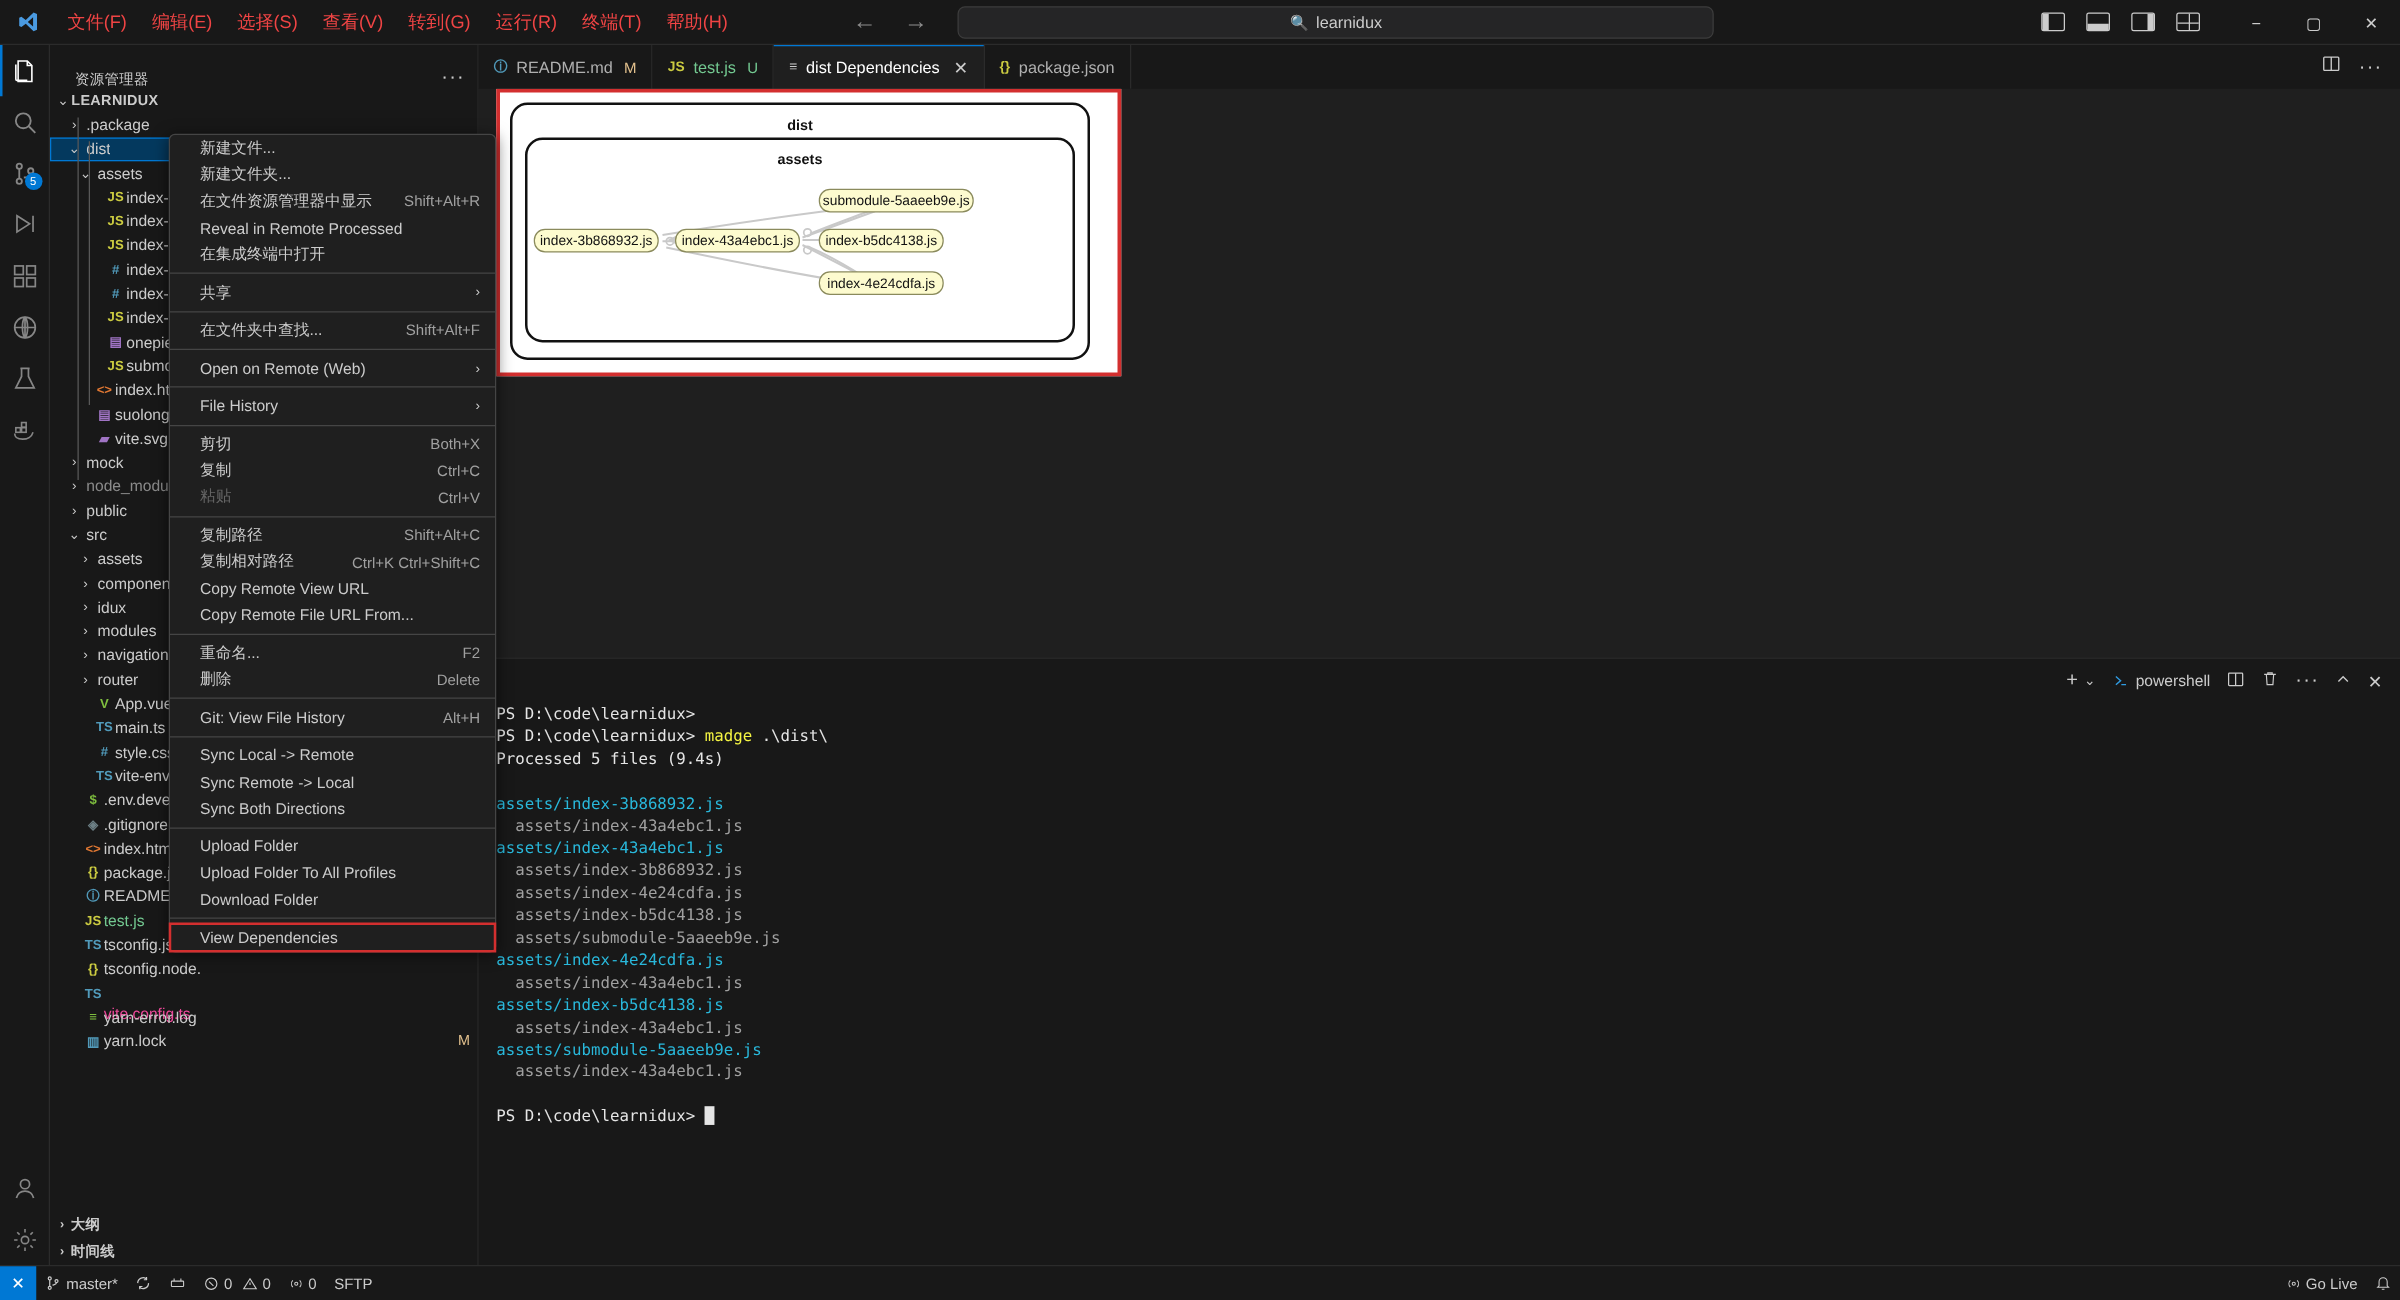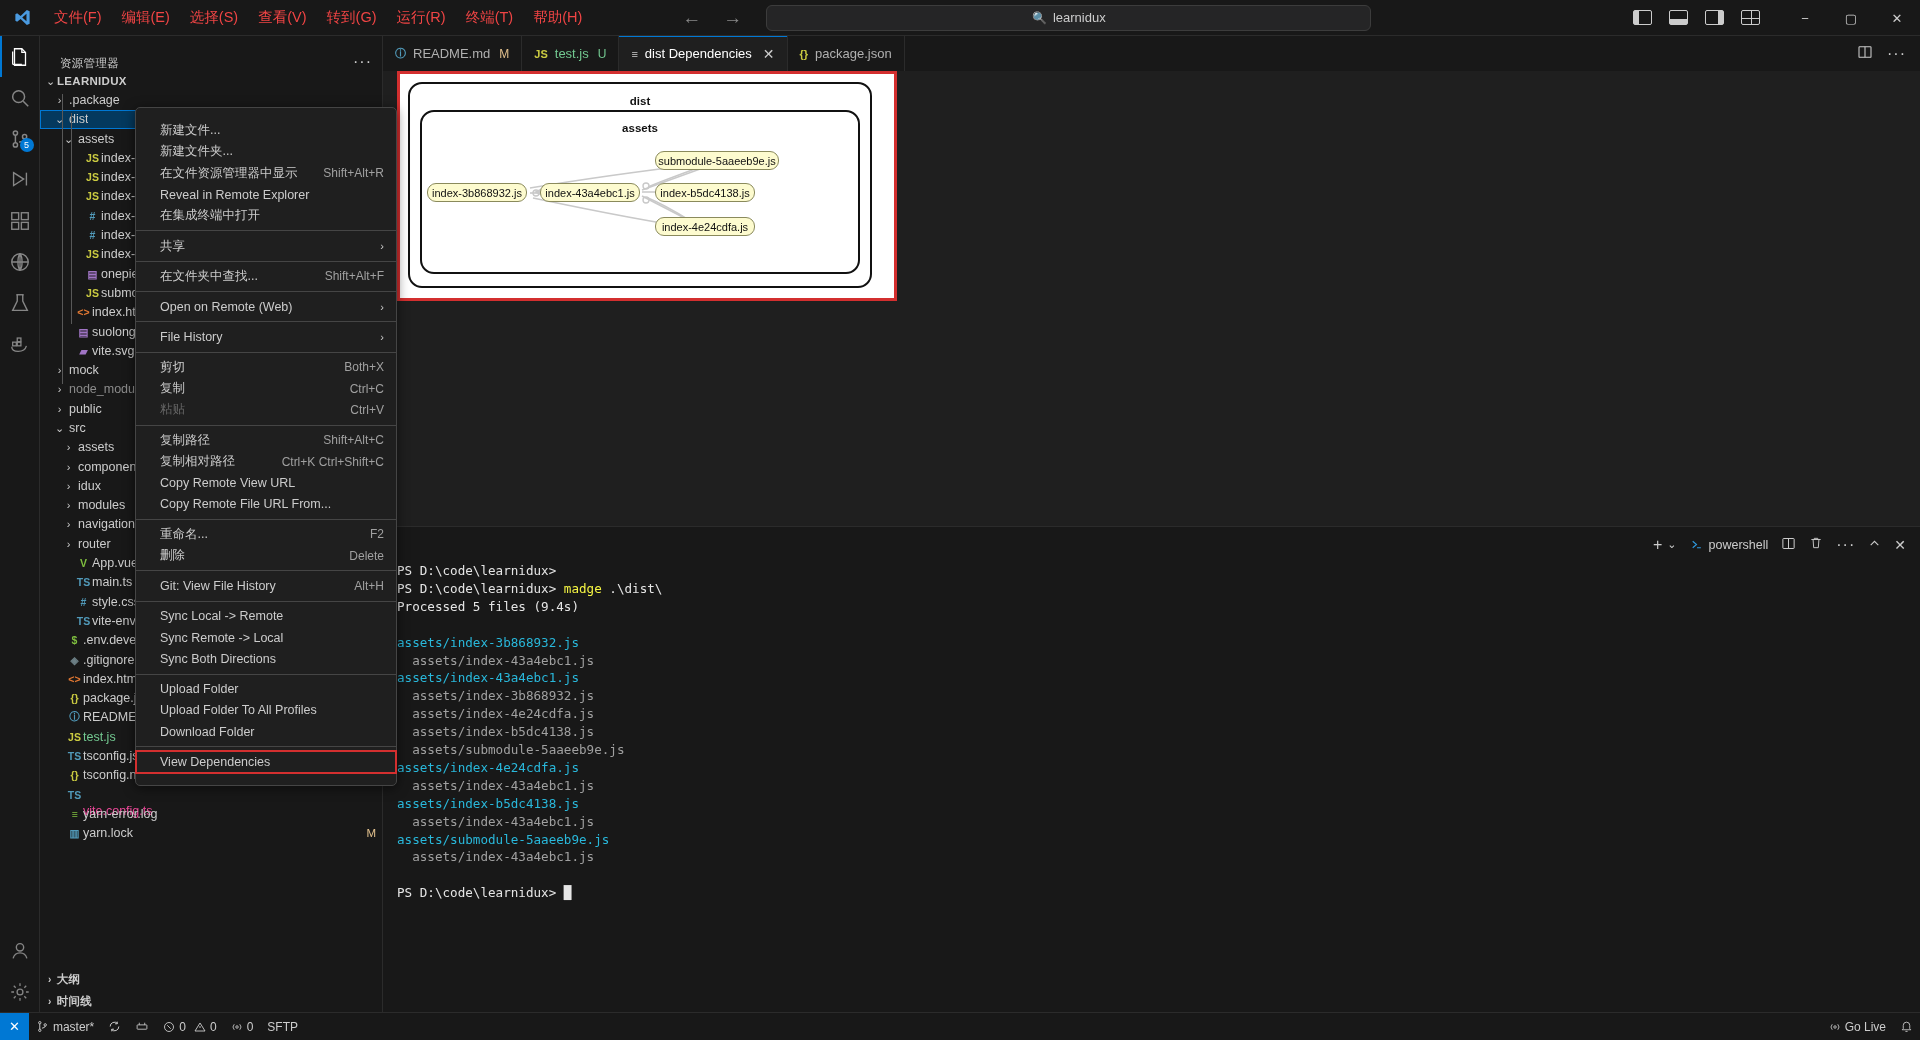--- a/index.html
+++ b/index.html
@@ -181,21 +181,21 @@
     background: #0078d4; color: #fff; height: 28px; display:flex; align-items:center;
     padding: 0 9px; font-size: 13px; cursor: default;
   }
   .sb-item { display: flex; align-items: center; gap: 4px; padding: 0 7px; height: 28px; cursor: default; }
   #sb-right { margin-left: auto; display: flex; align-items: center; }
 
   
   #context-menu {
     position: absolute; left: 135px; top: 107px; width: 262px;
     background: #1f1f1f; border: 1px solid #454545; border-radius: 5px;
-    box-shadow: 0 2px 12px rgba(0,0,0,.55); padding: 12px 0; z-index: 100;
+    box-shadow: 0 2px 12px rgba(0,0,0,.55); padding: 0 0; z-index: 100;
   }
   .cm-item {
     height: 21.3px; display: flex; align-items: center; color: #cccccc; font-size: 12.5px;
     padding: 0 12px 0 24px; white-space: nowrap; cursor: default; position: relative;
   }
   .cm-item.disabled { color: #656565; }
   .cm-item.highlighted { outline: 2px solid #d32f2f; outline-offset: -1px; }
   .cm-label { flex: 1; }
   .cm-key { color: #a0a0a0; font-size: 12px; padding-left: 20px; }
   .cm-chevron { color: #cccccc; font-size: 11px; }
@@ -667,21 +667,21 @@
       <span class="cm-label">新建文件...</span>
     </div>
     <div class="cm-item">
       <span class="cm-label">新建文件夹...</span>
     </div>
     <div class="cm-item">
       <span class="cm-label">在文件资源管理器中显示</span>
       <span class="cm-key">Shift+Alt+R</span>
     </div>
     <div class="cm-item">
-      <span class="cm-label">Reveal in Remote Explorer</span>
+      <span class="cm-label">Reveal in Remote Processed</span>
     </div>
     <div class="cm-item">
       <span class="cm-label">在集成终端中打开</span>
     </div>
     <div class="cm-sep"></div>
     <div class="cm-item">
       <span class="cm-label">共享</span>
       <span class="cm-chevron">›</span>
     </div>
     <div class="cm-sep"></div>

